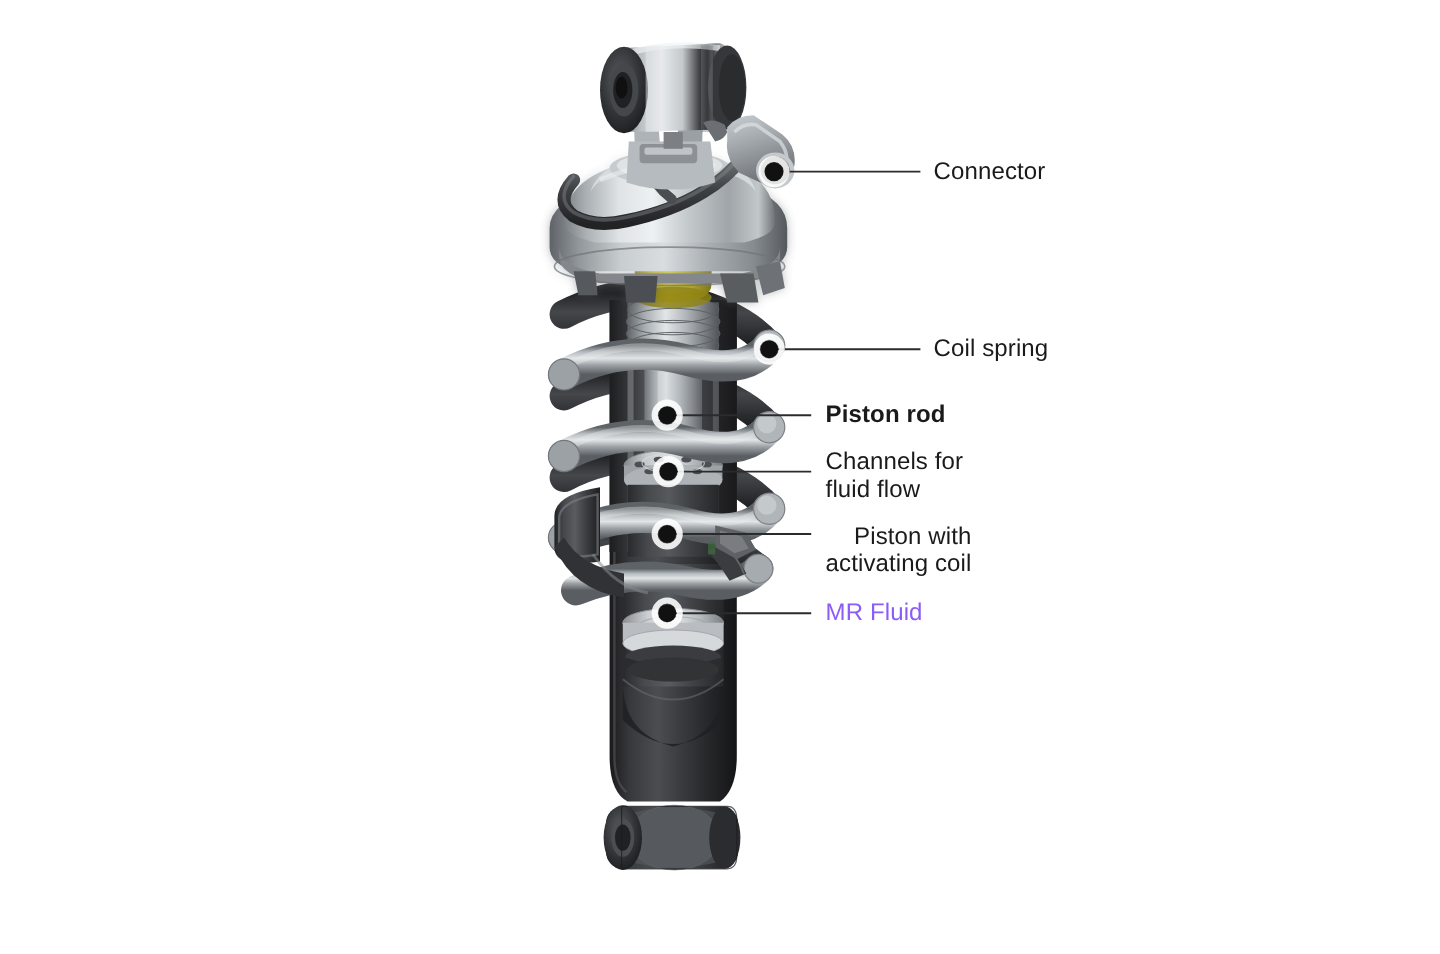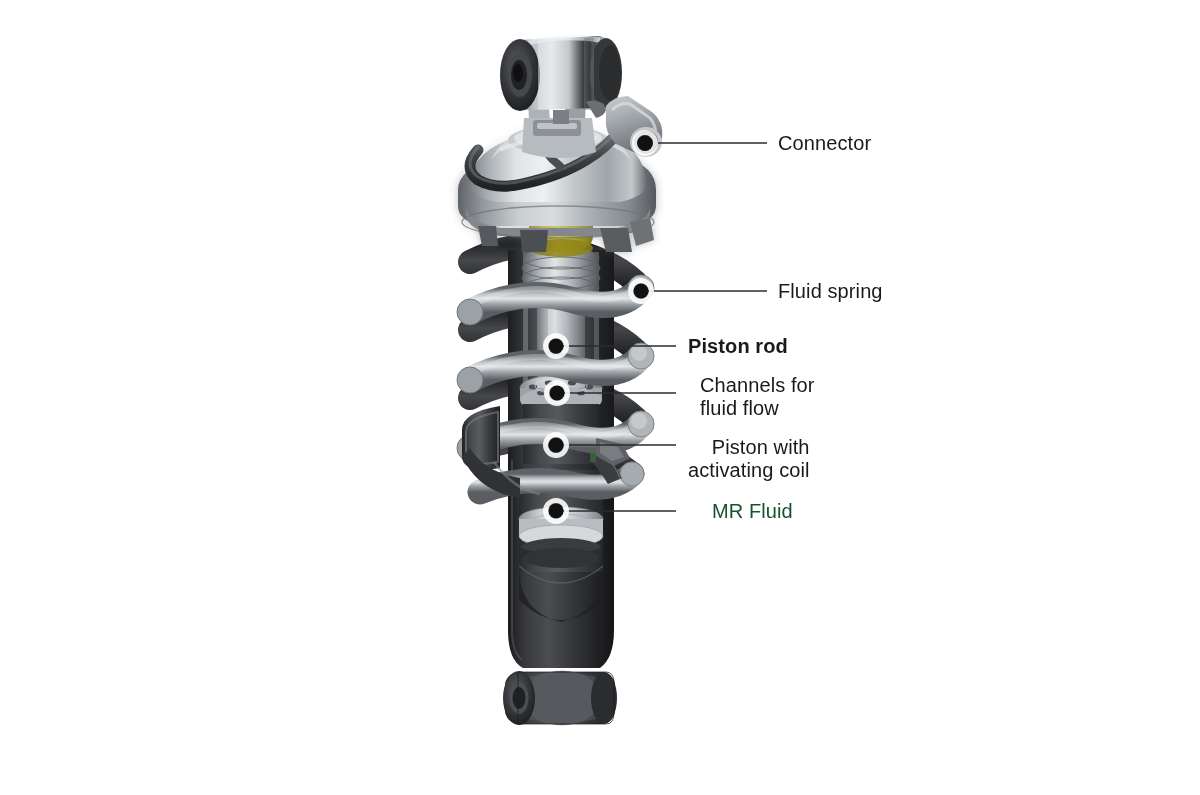--- a/index.html
+++ b/index.html
@@ -457,22 +457,22 @@
         <g>
           <line x1="556" y1="511" x2="676" y2="511" stroke="#2b2b2b" stroke-width="1.6"></line>
           <circle cx="556" cy="511" r="10.5" fill="none" stroke="#ffffff" stroke-width="5" opacity="0.88"></circle>
           <circle cx="556" cy="511" r="7.5" fill="#111111"></circle>
         </g>
       </g>
   </svg>
 
   <div class="label-layer" id="label-layer">
       <div class="callout-text" style="left: 778px; top: 132px; color: rgb(26, 26, 26);">Connector</div>
-      <div class="callout-text" style="left: 778px; top: 280px; color: rgb(26, 26, 26);">Fluid spring</div>
+      <div class="callout-text" style="left: 778px; top: 280px; color: rgb(26, 26, 26);">Coil spring</div>
       <div class="callout-text" style="left: 688px; top: 335px; color: rgb(26, 26, 26); font-weight: bold;">Piston rod</div>
-      <div class="callout-text" style="left: 688px; top: 374px; color: rgb(26, 26, 26); margin-left: 12px;">Channels for
+      <div class="callout-text" style="left: 688px; top: 374px; color: rgb(26, 26, 26);">Channels for
 fluid flow</div>
       <div class="callout-text" style="left: 688px; top: 436px; color: rgb(26, 26, 26); text-align: right;">Piston with
 activating coil</div>
-      <div class="callout-text" style="left: 712px; top: 500px; color: #14532d; text-align: right;">MR Fluid</div>
+      <div class="callout-text" style="left: 688px; top: 500px; color: #8b5cf6; text-align: right;">MR Fluid</div>
     </div>
 
 </div>
 
 </body></html>

